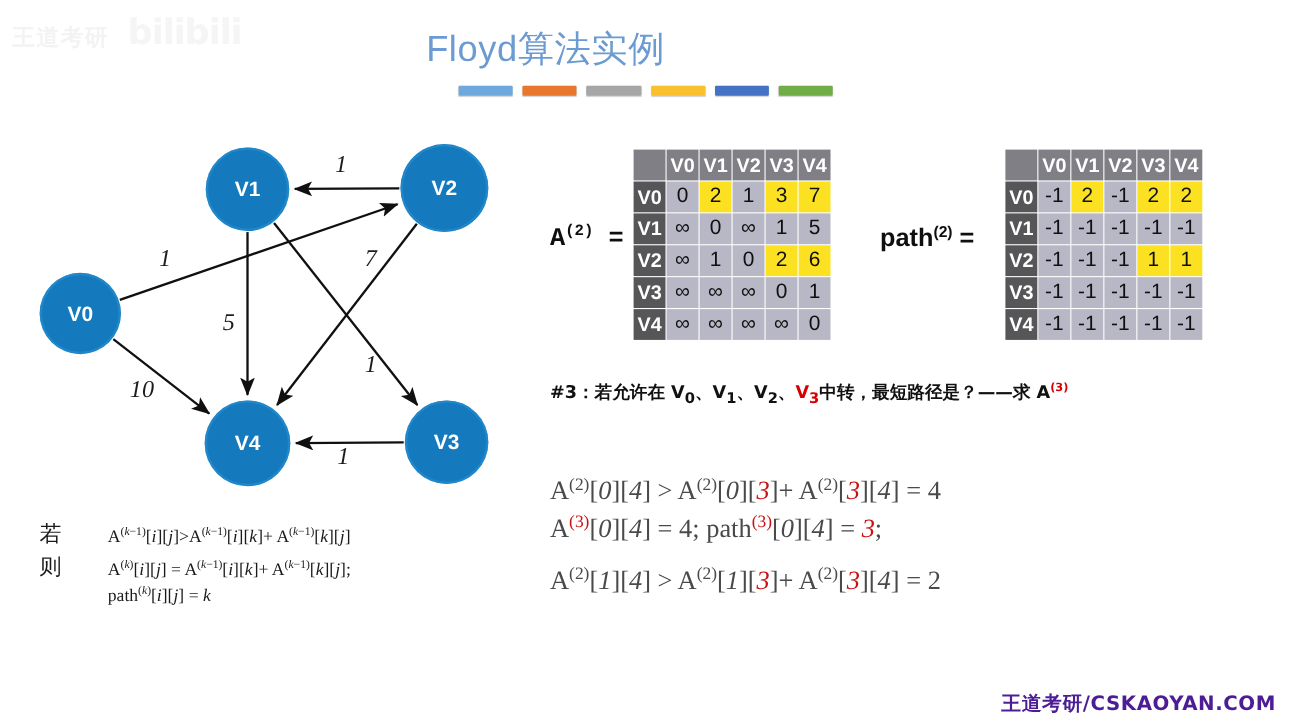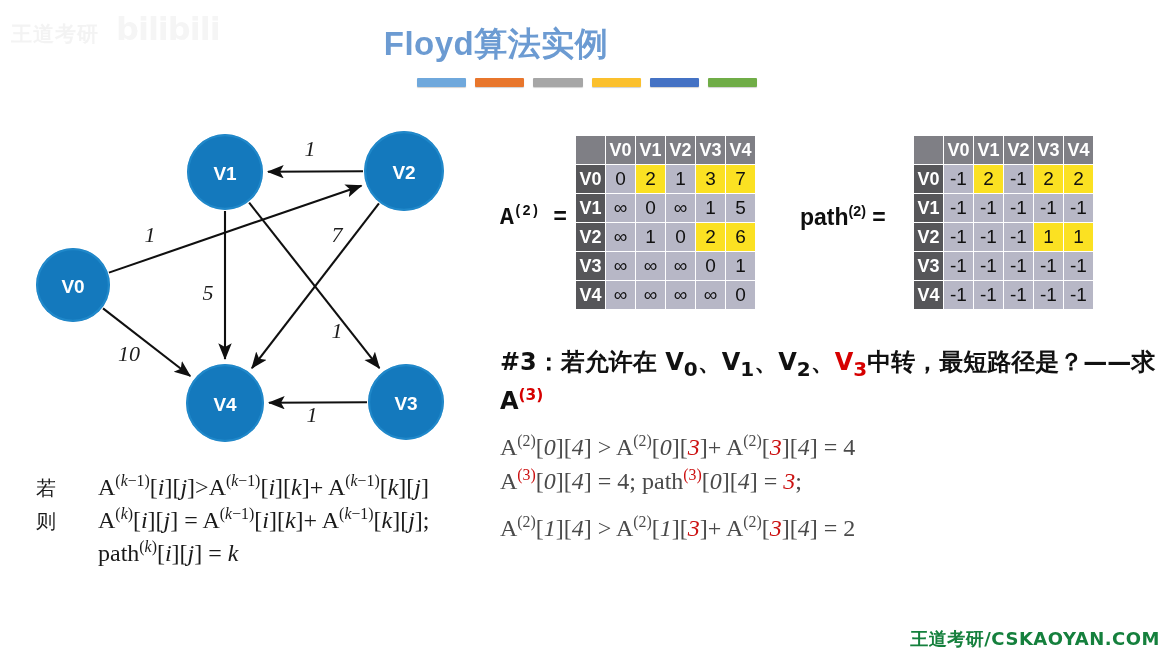--- a/index.html
+++ b/index.html
@@ -49,21 +49,21 @@
   }
 
   
   #title {
     position: absolute;
     left: 0;
     top: 22px;
     width: 992px;
     text-align: center;
     font-size: 33px;
-    font-weight: 700;
+    font-weight: 400;
     color: #6c9bd2;
     font-family: "Liberation Sans", sans-serif;
     letter-spacing: 0.5px;
   }
   #rule-bars {
     position: absolute;
     left: 417px;
     top: 78px;
     width: 340px;
     height: 9px;
@@ -119,21 +119,21 @@
     margin-bottom: 3px;
   }
   .rule-key {
     width: 62px;
     flex: none;
     font-family: "DejaVu Sans", sans-serif;
     font-size: 20px;
   }
   .rule-val {
     font-family: "Liberation Serif", serif;
-    font-size: 24px;
+    font-size: 16px;
     white-space: nowrap;
   }
   .rule-val .it { font-style: italic; }
   .rule-val sup { font-size: 0.66em; }
 
   
   .matrix-label {
     position: absolute;
     font-family: "Liberation Sans", sans-serif;
     font-size: 23px;
@@ -175,21 +175,21 @@
   }
   .matrix td.hl { background: #fbe122; }
 
   
   #q3 {
     position: absolute;
     left: 500px;
     top: 345px;
     width: 660px;
     font-family: "DejaVu Sans", sans-serif;
-    font-size: 24px;
+    font-size: 16px;
     font-weight: bold;
     color: #111111;
     line-height: 1.45;
   }
   #q3 .red { color: #d60000; }
   #q3 sup { font-size: 0.64em; }
 
   
   #derivation {
     position: absolute;
@@ -209,21 +209,21 @@
   #derivation .redi { color: #cc1111; font-style: italic; }
 
   
   #footer-mark {
     position: absolute;
     right: 14px;
     bottom: 7px;
     font-family: "DejaVu Sans", sans-serif;
     font-size: 18px;
     font-weight: bold;
-    color: #15803d;
+    color: #4c1d95;
     letter-spacing: 0.5px;
   }
 </style>
 </head>
 <body>
 
 <div id="slide">
 
   <div id="bili-watermark">
     <div class="bili-cn">王道考研</div>

